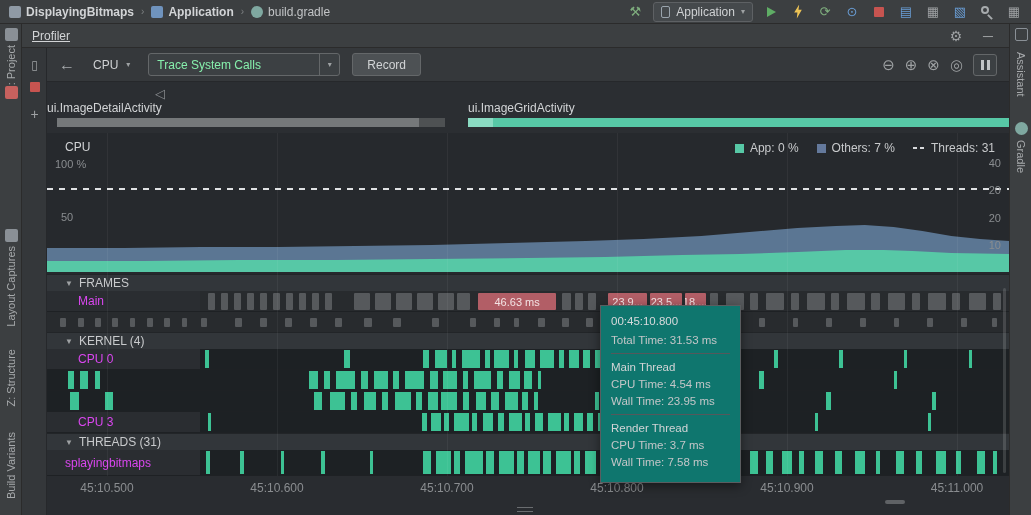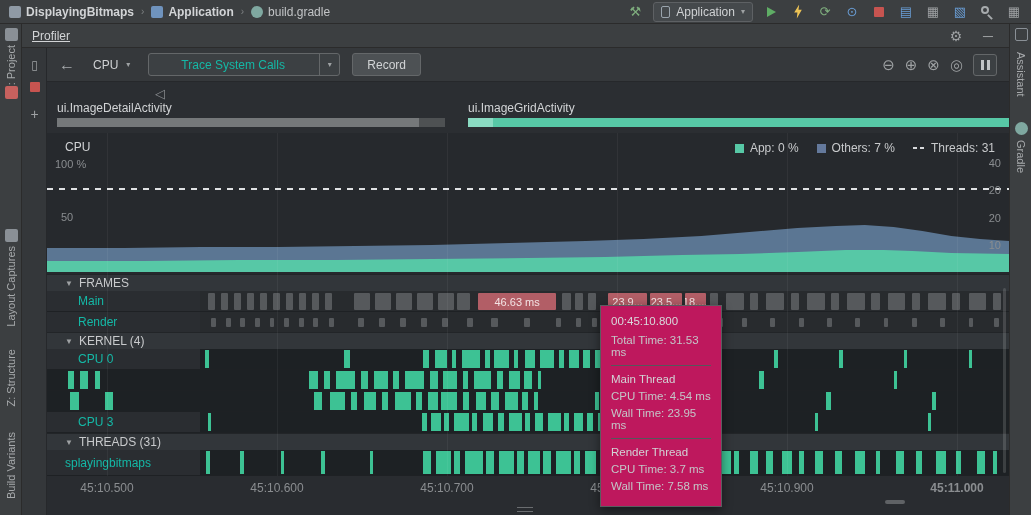--- a/index.html
+++ b/index.html
@@ -62,21 +62,21 @@
     border-right:1px solid #26282b;z-index:15;}
   .sess-item{position:absolute;left:0;width:25px;display:flex;justify-content:center;color:#9ea1a3;cursor:pointer;}
   
   .profiler{position:absolute;left:47px;top:48px;right:22px;bottom:0;background:#292c30;overflow:hidden;}
   .ptoolbar{position:absolute;left:0;top:0;width:100%;height:34px;background:#35383b;
     border-bottom:1px solid #26282b;display:flex;align-items:center;gap:12px;padding:0 12px;z-index:10;}
   .back-arrow{font-size:16px;color:#a7abad;cursor:pointer;}
   .flat-select{display:flex;align-items:center;gap:8px;padding:0 6px;height:24px;color:#cfd1d3;cursor:pointer;}
   .combo{display:flex;align-items:center;height:23px;width:192px;background:#3c4043;
     border:1px solid #646769;border-radius:3px;cursor:pointer;}
-  .combo .lbl{flex:1;padding:0 8px;color:#14b8a6;margin-left:24px;}
+  .combo .lbl{flex:1;padding:0 8px;color:#86efac;}
   .combo .arrow{width:20px;align-self:stretch;display:flex;align-items:center;justify-content:center;border-left:1px solid #646769;}
   .button{height:23px;padding:0 14px;background:#4d5154;border:1px solid #646769;border-radius:3px;
     color:#d2d4d6;display:flex;align-items:center;cursor:pointer;}
   .ptoolbar-right{margin-left:auto;display:flex;align-items:center;gap:10px;}
   .zoom-glyph{font-size:15px;color:#9ea1a3;cursor:pointer;}
   .pause-btn{width:24px;height:22px;border:1px solid #646769;border-radius:3px;background:#3c4043;
     display:flex;align-items:center;justify-content:center;gap:3px;cursor:pointer;}
   .pause-btn i{width:3px;height:10px;background:#c2c4c6;display:inline-block;}
   
   .timeline{position:absolute;left:0;top:34px;width:100%;height:51px;background:#2b2e32;}
@@ -94,37 +94,37 @@
   .legend-item .sw.dash{height:2px;width:12px;}
   .threads-line{position:absolute;left:0;top:55px;width:100%;height:2px;
     background:repeating-linear-gradient(90deg,#dfe1e3 0 6px,transparent 6px 12px);}
   svg.cpu-svg{position:absolute;left:0;top:0;}
   
   .section{position:absolute;left:0;width:100%;}
   .sec-header{height:17px;background:#32363a;border-top:1px solid #222528;display:flex;align-items:center;
     gap:6px;padding-left:18px;color:#c8cacc;cursor:pointer;}
   .sec-header .tri{font-size:8px;color:#9ea1a3;}
   .prow{position:relative;height:21px;border-bottom:1px solid rgba(0,0,0,0.25);display:flex;cursor:pointer;}
-  .prow .rlabel{width:153px;padding-left:31px;display:flex;align-items:center;color:#14b8a6;background:#2a2d31;}
+  .prow .rlabel{width:153px;padding-left:31px;display:flex;align-items:center;color:#d946ef;background:#2a2d31;}
   .prow .rlabel.flush{padding-left:18px;}
   .prow .track{position:relative;flex:1;overflow:hidden;}
   .track.frames-bg{background:#282b2e;}
   .track.kernel-bg{background:#1d2124;}
   .frame-bar{position:absolute;top:2px;height:17px;background:#56595c;border-radius:1px;}
   .frame-bar.slow{background:#b25e66;display:flex;align-items:center;justify-content:center;overflow:hidden;}
   .fb-label{font-size:11px;color:#f3e3e4;white-space:nowrap;}
   .render-bar{position:absolute;top:6px;height:9px;background:#56595c;border-radius:1px;}
   .kseg{position:absolute;top:1px;bottom:1px;background:#3dc294;}
   
   .time-axis{position:absolute;left:0;top:428px;width:100%;height:22px;background:#292c30;}
   .axis-label{position:absolute;top:5px;transform:translateX(-50%);font-size:12px;color:#8a8d90;white-space:nowrap;}
   .gridlines{position:absolute;left:0;top:85px;width:100%;height:343px;pointer-events:none;z-index:1;}
   .gridline{position:absolute;top:0;bottom:0;width:1px;background:rgba(255,255,255,0.05);}
   
-  .tooltip{position:absolute;left:553px;top:257px;width:122px;background:#be185d;border:1px solid #5a5d60;
+  .tooltip{position:absolute;left:553px;top:257px;width:141px;background:#0f766e;border:1px solid #5a5d60;
     box-shadow:0 3px 10px rgba(0,0,0,0.45);z-index:40;padding:9px 10px;font-size:11.5px;color:#c4c6c8;}
   .tt-time{color:#d8dadc;margin-bottom:7px;}
   .tt-line{margin-bottom:5px;}
   .tt-title{color:#d2d4d6;margin:7px 0 5px;}
   .tt-div{border-top:1px solid #55585b;margin:7px 0;}
   
   .hscroll{position:absolute;left:838px;top:452px;width:20px;height:4px;border-radius:2px;background:#5f6265;cursor:pointer;z-index:5;}
   .vscroll{position:absolute;right:3px;top:240px;width:3px;height:185px;border-radius:2px;background:rgba(255,255,255,0.14);cursor:pointer;z-index:5;}
   .grip{position:absolute;left:470px;bottom:3px;width:16px;height:5px;cursor:row-resize;
     border-top:1px solid #6a6d70;border-bottom:1px solid #6a6d70;z-index:5;}
@@ -255,21 +255,21 @@
       <span class="zoom-glyph">◎</span>
       <span class="pause-btn">
           <i></i>
           <i></i>
         </span>
     </div>
   </div>
 
   <div class="timeline">
     <span class="act-marker">◁</span>
-    <span class="act-label" style="left:10px;">ui.ImageDetailActivity</span>
+    <span class="act-label" style="left:0;">ui.ImageDetailActivity</span>
     <span class="act-label" style="left:421px;">ui.ImageGridActivity</span>
     <div class="act-bar" style="left:10px;width:388px;background:#75787a;"></div>
     <div class="act-bar" style="left:372px;width:26px;background:#4e5153;"></div>
     <div class="act-bar" style="left:421px;width:541px;background:#57c8a6;"></div>
     <div class="act-bar" style="left:421px;width:25px;background:#8adbc2;"></div>
   </div>
 
   <div class="gridlines">
       <div class="gridline" style="left: 60px;"></div>
       <div class="gridline" style="left: 230px;"></div>
@@ -358,21 +358,20 @@
           <div class="frame-bar" style="left: 83%; width: 1%;"></div>
           <div class="frame-bar" style="left: 85%; width: 2.2%;"></div>
           <div class="frame-bar" style="left: 88%; width: 1%;"></div>
           <div class="frame-bar" style="left: 90%; width: 2.2%;"></div>
           <div class="frame-bar" style="left: 93%; width: 1%;"></div>
           <div class="frame-bar" style="left: 95%; width: 2.2%;"></div>
           <div class="frame-bar" style="left: 98%; width: 1%;"></div>
         </div>
     </div>
     <div class="prow">
-      <div class="rlabel">Render</div>
       <div class="track frames-bg">
           <div class="render-bar" style="left: 1.4%; width: 0.6%;"></div>
           <div class="render-bar" style="left: 3.2%; width: 0.6%;"></div>
           <div class="render-bar" style="left: 5%; width: 0.6%;"></div>
           <div class="render-bar" style="left: 6.8%; width: 0.6%;"></div>
           <div class="render-bar" style="left: 8.6%; width: 0.6%;"></div>
           <div class="render-bar" style="left: 10.4%; width: 0.6%;"></div>
           <div class="render-bar" style="left: 12.2%; width: 0.6%;"></div>
           <div class="render-bar" style="left: 14%; width: 0.6%;"></div>
           <div class="render-bar" style="left: 16%; width: 0.6%;"></div>
@@ -563,21 +562,21 @@
         </div>
     </div>
   </div>
 
   <div class="time-axis">
       <span class="axis-label" style="left: 60px;">45:10.500</span>
       <span class="axis-label" style="left: 230px;">45:10.600</span>
       <span class="axis-label" style="left: 400px;">45:10.700</span>
       <span class="axis-label" style="left: 570px;">45:10.800</span>
       <span class="axis-label" style="left: 740px;">45:10.900</span>
-      <span class="axis-label" style="left: 910px; font-weight: bold;">45:11.000</span>
+      <span class="axis-label" style="left: 910px;">45:11.000</span>
     </div>
 
   <div class="tooltip">
     <div class="tt-time">00:45:10.800</div>
     <div class="tt-line">Total Time: 31.53 ms</div>
     <div class="tt-div"></div>
     <div class="tt-title">Main Thread</div>
     <div class="tt-line">CPU Time: 4.54 ms</div>
     <div class="tt-line">Wall Time: 23.95 ms</div>
     <div class="tt-div"></div>

